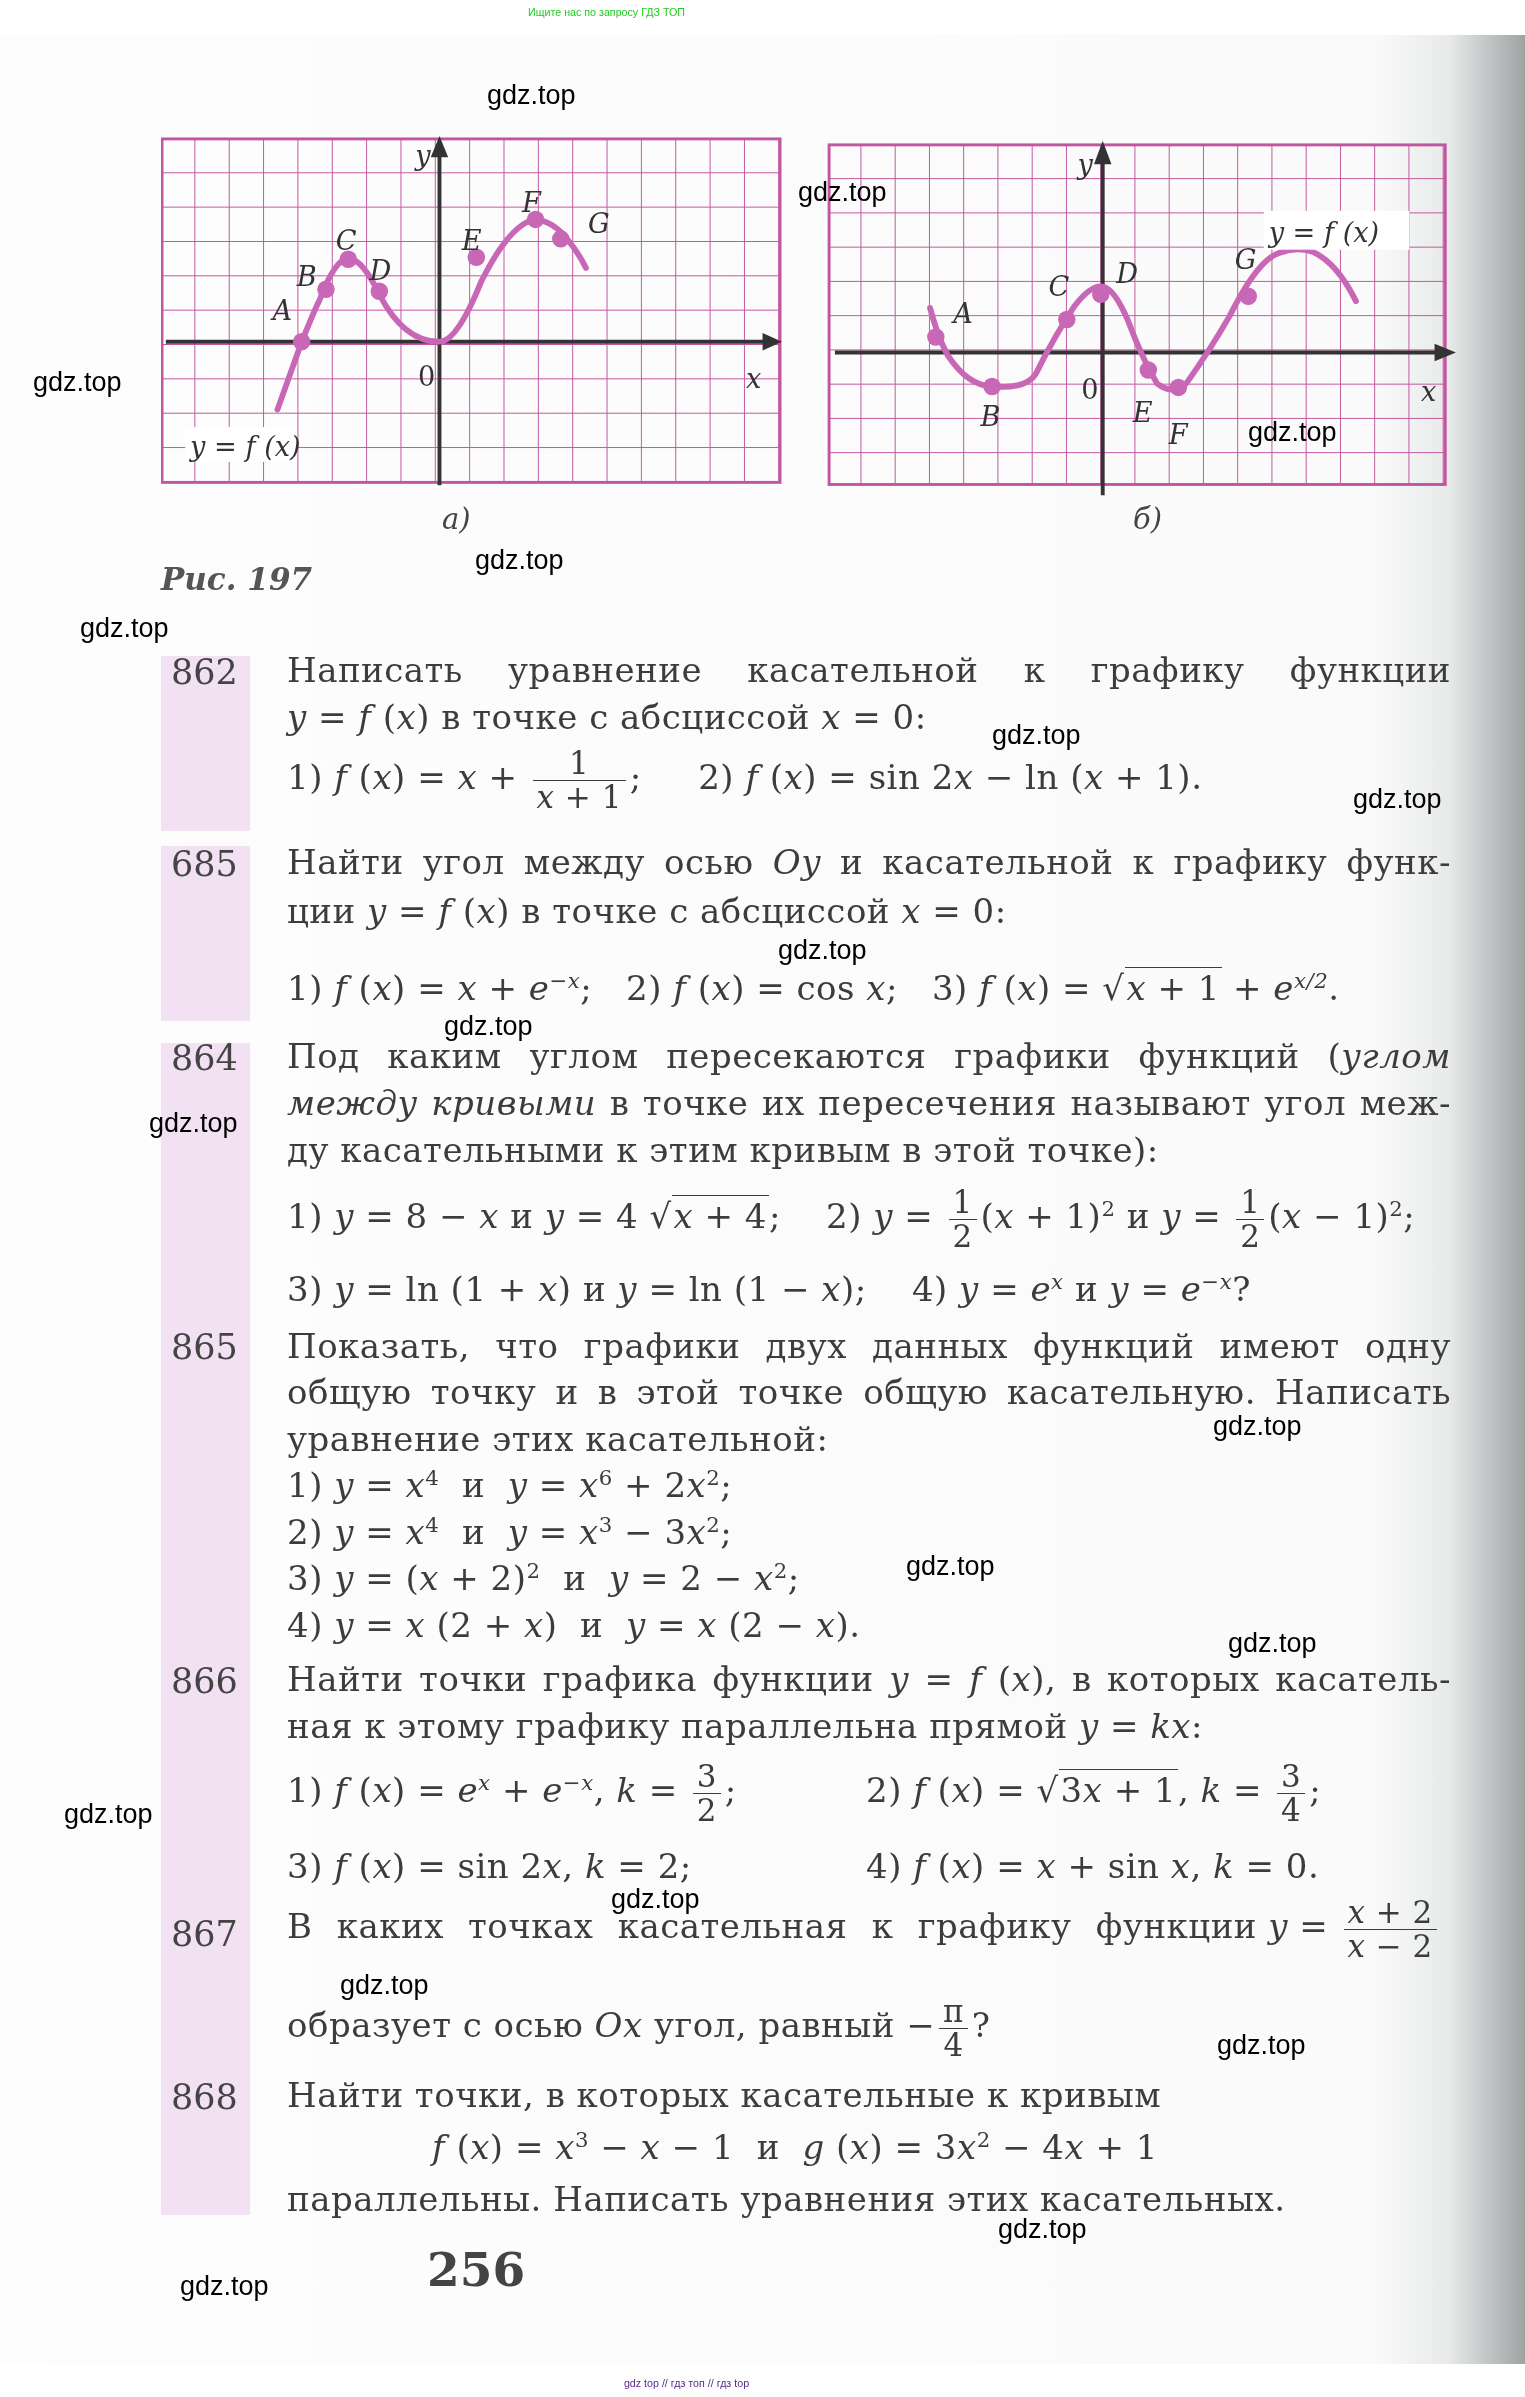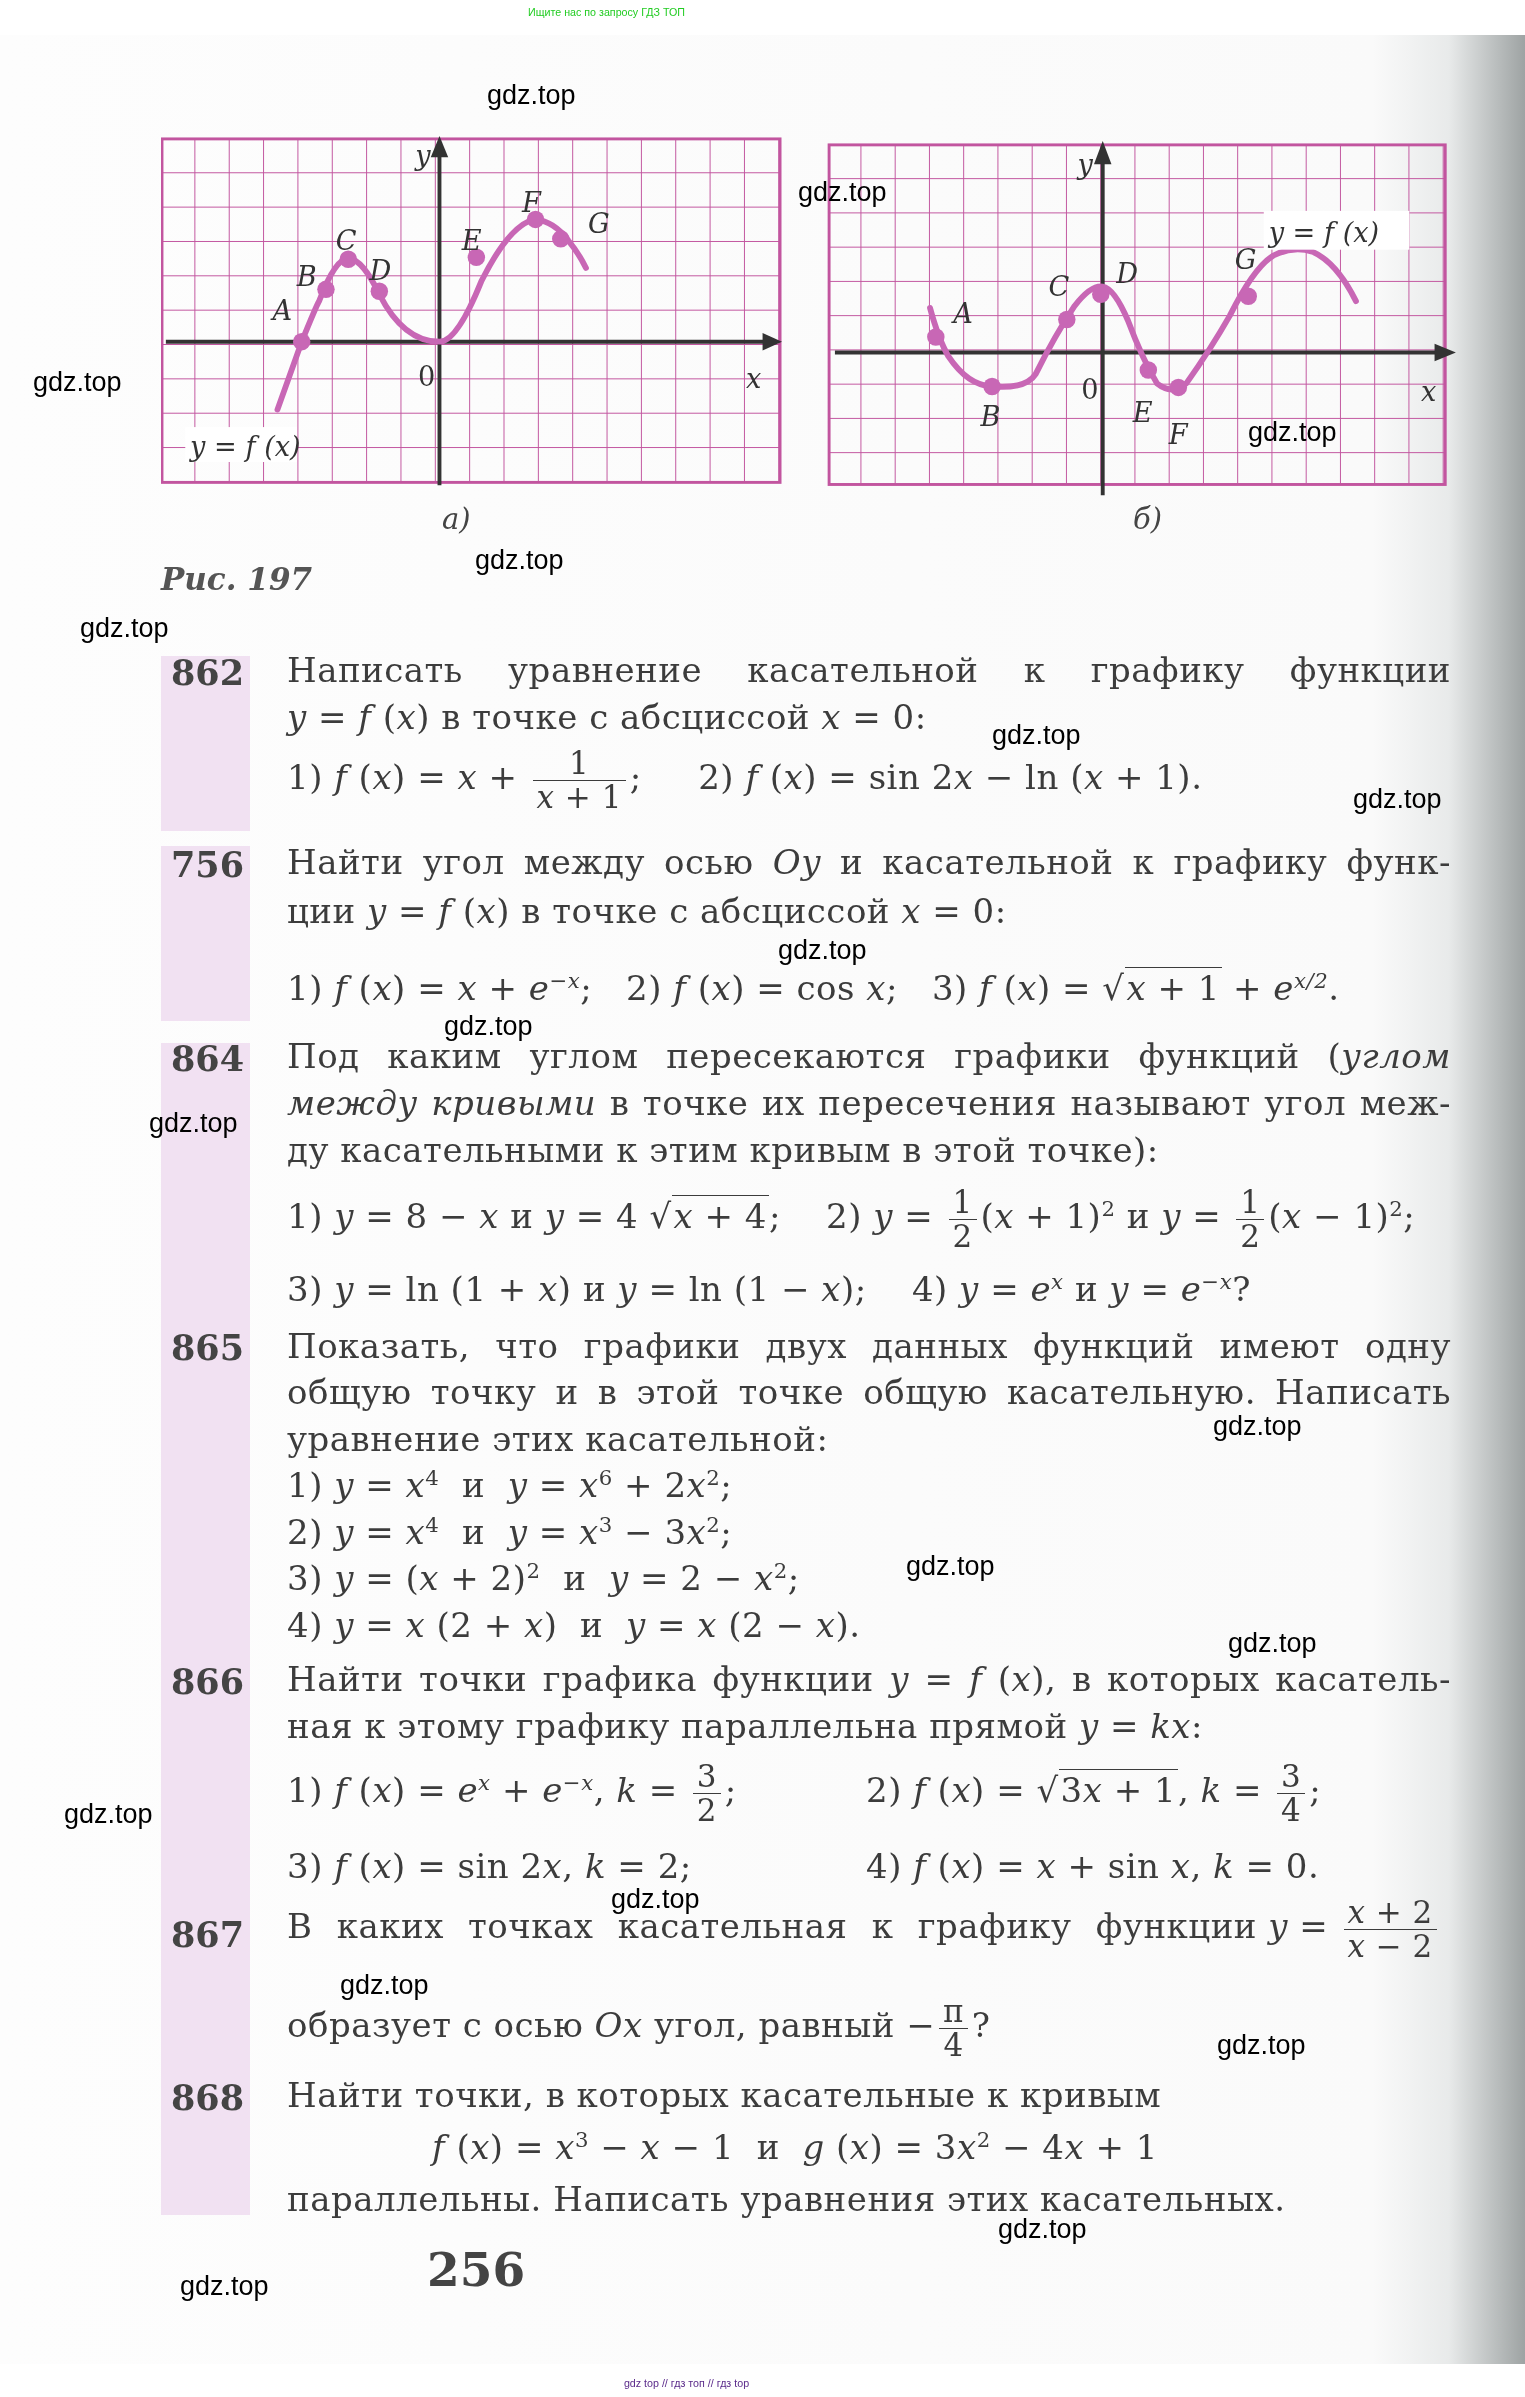--- a/index.html
+++ b/index.html
@@ -31,21 +31,21 @@
     position: absolute; font-style: italic; font-size: 29px; color: #444;
   }
   .fig-caption {
     position: absolute; left: 161px; top: 561px; font-style: italic;
     font-size: 31px; color: #555; font-weight: bold;
   }
   .pinkbar {
     position: absolute; left: 161px; width: 89px; background: #f1e1f2;
   }
   .prob-num {
-    position: absolute; left: 171px; font-weight: bold; font-size: 35px; color: #444;
+    position: absolute; left: 171px; font-weight: normal; font-size: 35px; color: #444;
   }
   .line {
     position: absolute; left: 287px; font-size: 34px; color: #3c3c3c;
     white-space: nowrap; letter-spacing: 0.5px;
   }
   .line.justify { width: 1164px; text-align: justify; text-align-last: justify; }
   .m { font-style: italic; }
   .frac {
     display: inline-block; vertical-align: middle; text-align: center;
     line-height: 1.05; font-size: 31px; margin: 0 3.9px;
@@ -157,21 +157,21 @@
 <div class="line justify" style="top:650px;">Написать уравнение касательной к графику функции</div>
 <div class="line" style="top:697px;">
   <span class="m">y</span> = <span class="m">f</span> (<span class="m">x</span>) в точке с абсциссой <span class="m">x</span> = 0:
 </div>
 <div class="line" style="top:747px;">
   1) <span class="m">f</span> (<span class="m">x</span>) = <span class="m">x</span> +
   <span class="frac"><span class="num">1</span><span class="den"><span class="m">x</span> + 1</span></span>;
   &nbsp;&nbsp;&nbsp;&nbsp;2) <span class="m">f</span> (<span class="m">x</span>) = sin 2<span class="m">x</span> − ln (<span class="m">x</span> + 1).
 </div>
 
-<div class="prob-num" style="top:844px;">756</div>
+<div class="prob-num" style="top:844px;">685</div>
 <div class="line justify" style="top:842px;">
   Найти угол между осью <span class="m">Oy</span> и касательной к графику функ-
 </div>
 <div class="line" style="top:891px;">
   ции <span class="m">y</span> = <span class="m">f</span> (<span class="m">x</span>) в точке с абсциссой <span class="m">x</span> = 0:
 </div>
 <div class="line" style="top:968px;">
   1) <span class="m">f</span> (<span class="m">x</span>) = <span class="m">x</span> + <span class="m">e</span><sup class="m">−x</sup>;
   &nbsp;&nbsp;2) <span class="m">f</span> (<span class="m">x</span>) = cos <span class="m">x</span>;
   &nbsp;&nbsp;3) <span class="m">f</span> (<span class="m">x</span>) = √<span class="sqrt"><span class="m">x</span> + 1</span> + <span class="m">e</span><sup class="m">x/2</sup>.

